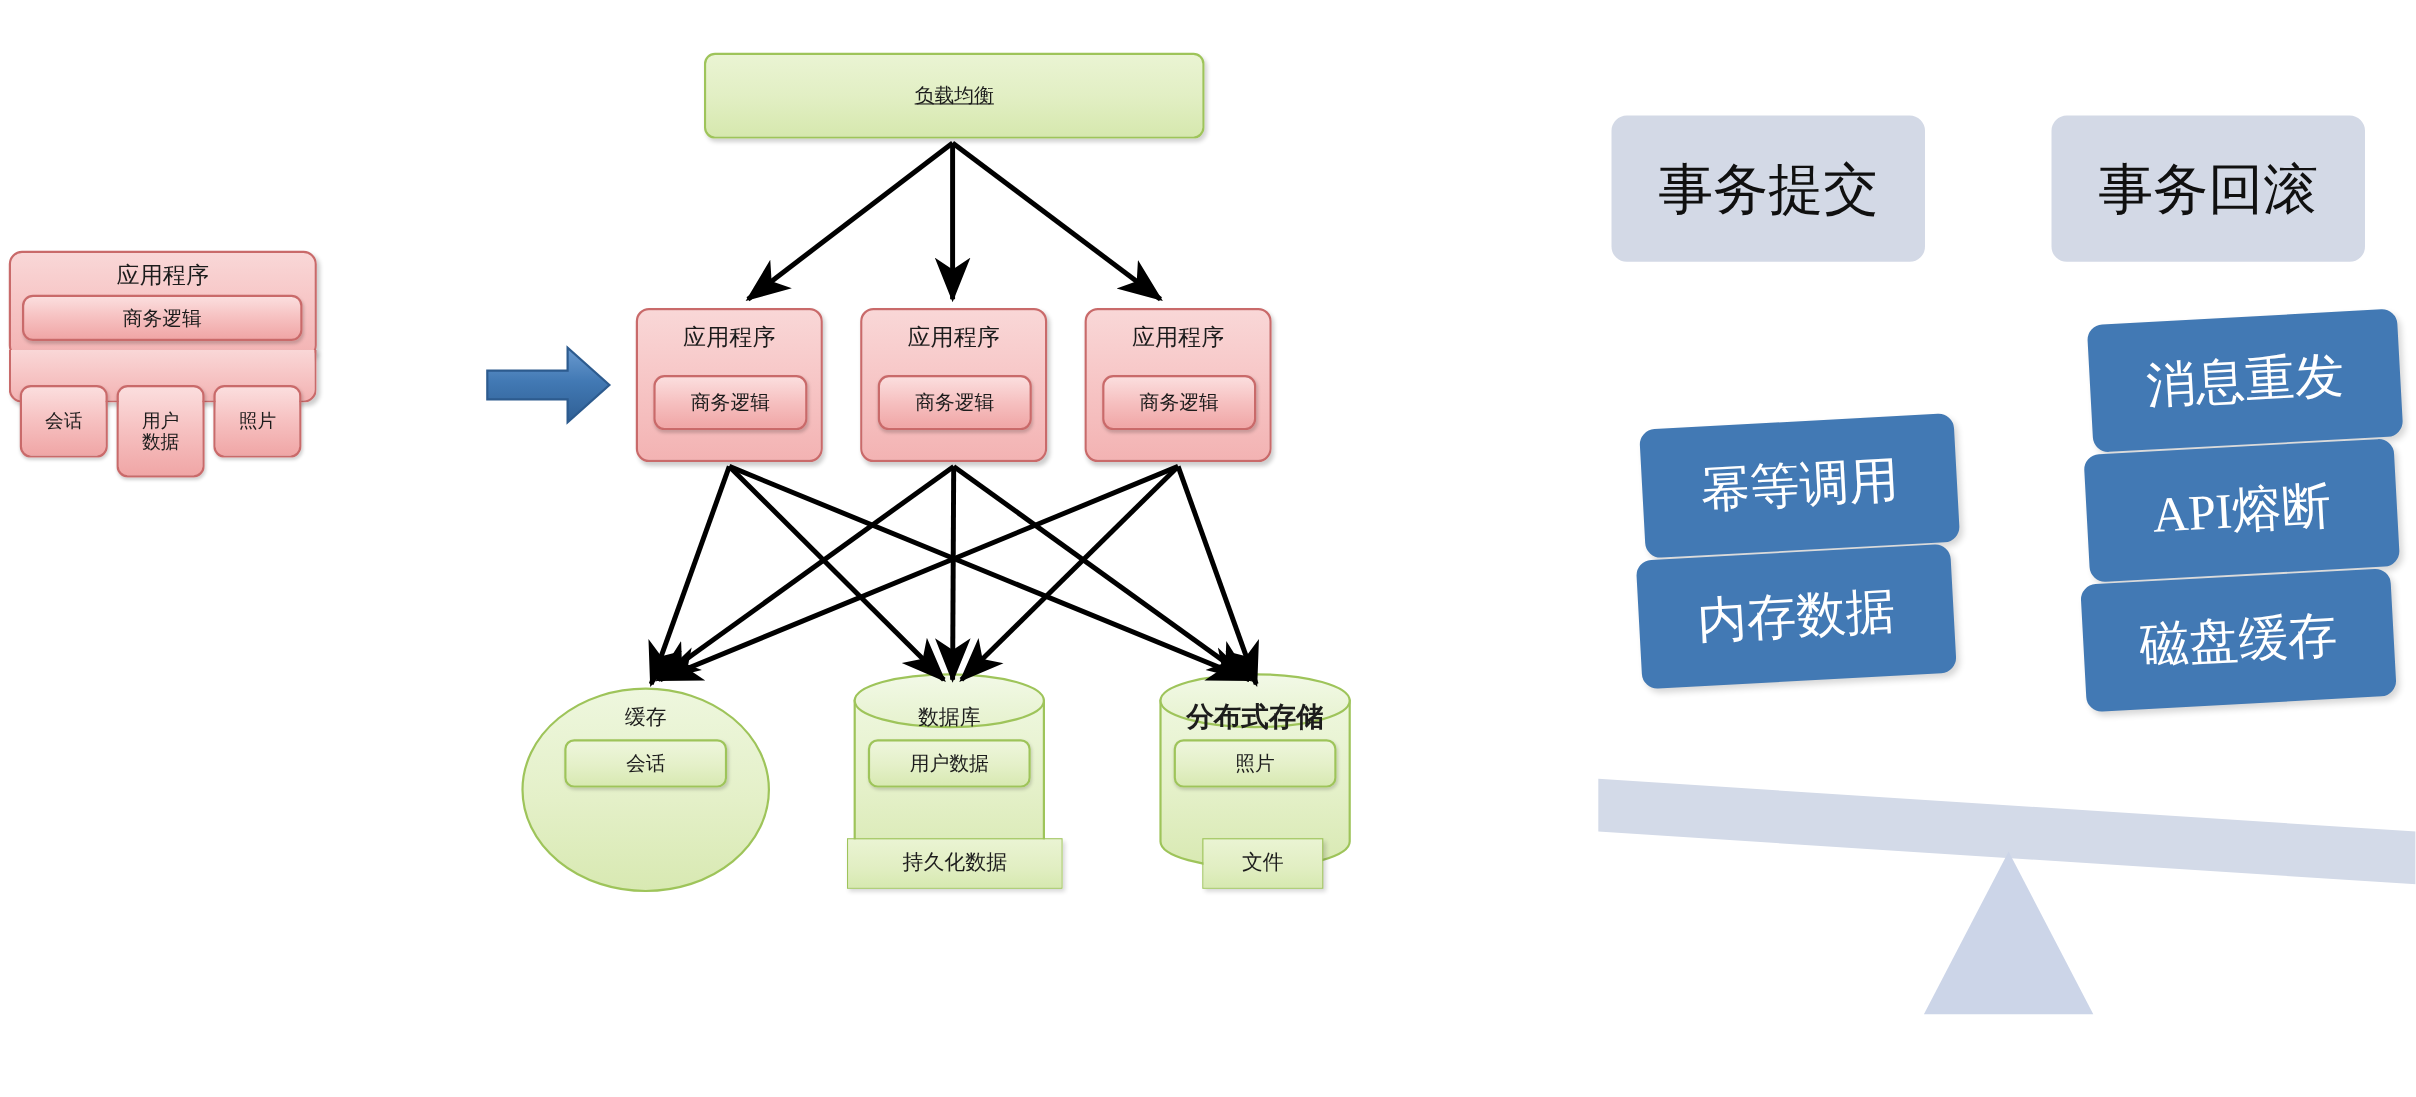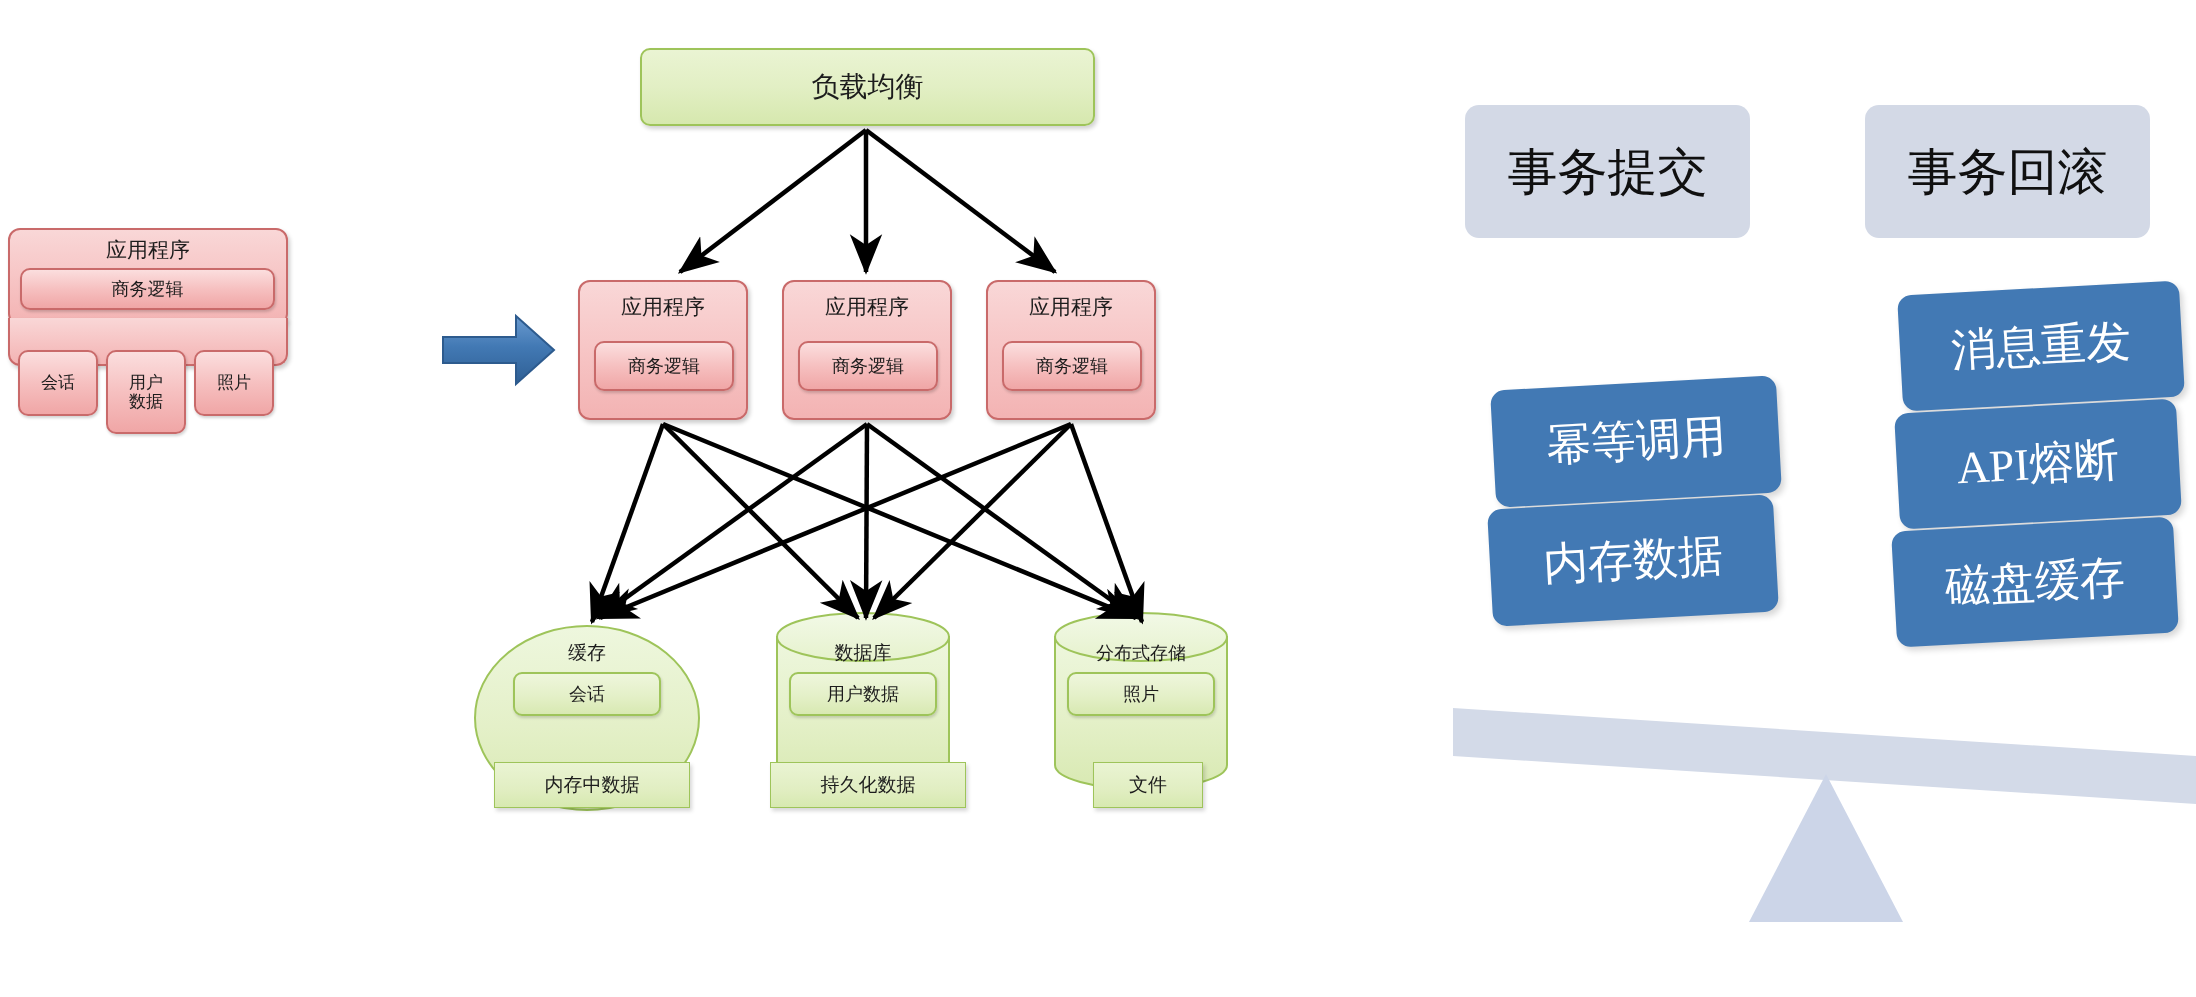--- a/index.html
+++ b/index.html
@@ -93,21 +93,21 @@
   </div>
   <div class="node pink-inner" style="left:106px; top:350px; width:80px; height:84px;">
     <div class="lbl" style="font-size:17px;">用户
 数据</div>
   </div>
   <div class="node pink-inner" style="left:194px; top:350px; width:80px; height:66px;">
     <div class="lbl" style="font-size:17px;">照片</div>
   </div>
 
   <div class="node green-box" style="left:640px; top:48px; width:455px; height:78px;">
-    <div class="lbl" style="font-size:28px;">负载均衡</div>
+    <div class="lbl" style="font-size:18px;text-decoration:underline;">负载均衡</div>
   </div>
 
   <div class="node pink-box" style="left:578px; top:280px; width:170px; height:140px;">
     <div class="lbl" style="height:52px; font-size:21px;">应用程序</div>
   </div>
   <div class="node pink-inner" style="left:594px; top:341px; width:140px; height:50px;">
     <div class="lbl" style="font-size:18px;">商务逻辑</div>
   </div>
 
   <div class="node pink-box" style="left:782px; top:280px; width:170px; height:140px;">
@@ -138,23 +138,20 @@
     </defs>
     <ellipse cx="587" cy="718" rx="112" ry="92" fill="url(#gGreen)" stroke="#9ec45a" stroke-width="2"></ellipse>
   </svg>
 
   <div class="node" style="left:497px; top:637px; width:180px; height:32px; z-index:3;">
     <div class="lbl" style="font-size:19px;text-align:center;">缓存</div>
   </div>
   <div class="node green-inner" style="left:513px; top:672px; width:148px; height:44px; z-index:3;">
     <div class="lbl" style="font-size:18px;">会话</div>
   </div>
-  <div class="node green-flat" style="left:494px; top:762px; width:196px; height:46px; z-index:3;">
-    <div class="lbl" style="font-size:19px;">内存中数据</div>
-  </div>
 
   <svg class="overlay" style="z-index:1;">
     <path d="M 777 637 L 777 765 A 86 24 0 0 0 949 765 L 949 637 Z" fill="url(#gGreen)" stroke="#9ec45a" stroke-width="2"></path>
     <ellipse cx="863" cy="637" rx="86" ry="24" fill="url(#gGreenTop)" stroke="#9ec45a" stroke-width="2"></ellipse>
   </svg>
 
   <div class="node" style="left:773px; top:637px; width:180px; height:32px; z-index:3;">
     <div class="lbl" style="font-size:19px;">数据库</div>
   </div>
   <div class="node green-inner" style="left:789px; top:672px; width:148px; height:44px; z-index:3;">
@@ -163,21 +160,21 @@
   <div class="node green-flat" style="left:770px; top:762px; width:196px; height:46px; z-index:3;">
     <div class="lbl" style="font-size:19px;">持久化数据</div>
   </div>
 
   <svg class="overlay" style="z-index:1;">
     <path d="M 1055 637 L 1055 765 A 86 24 0 0 0 1227 765 L 1227 637 Z" fill="url(#gGreen)" stroke="#9ec45a" stroke-width="2"></path>
     <ellipse cx="1141" cy="637" rx="86" ry="24" fill="url(#gGreenTop)" stroke="#9ec45a" stroke-width="2"></ellipse>
   </svg>
 
   <div class="node" style="left:1051px; top:637px; width:180px; height:32px; z-index:3;">
-    <div class="lbl" style="font-size:18px;">分布式存储</div>
+    <div class="lbl" style="font-size:25px;font-weight:bold;">分布式存储</div>
   </div>
   <div class="node green-inner" style="left:1067px; top:672px; width:148px; height:44px; z-index:3;">
     <div class="lbl" style="font-size:18px;">照片</div>
   </div>
   <div class="node green-flat" style="left:1093px; top:762px; width:110px; height:46px; z-index:3;">
     <div class="lbl" style="font-size:19px;">文件</div>
   </div>
 
   <svg class="overlay" style="z-index:2;">
     <defs>

